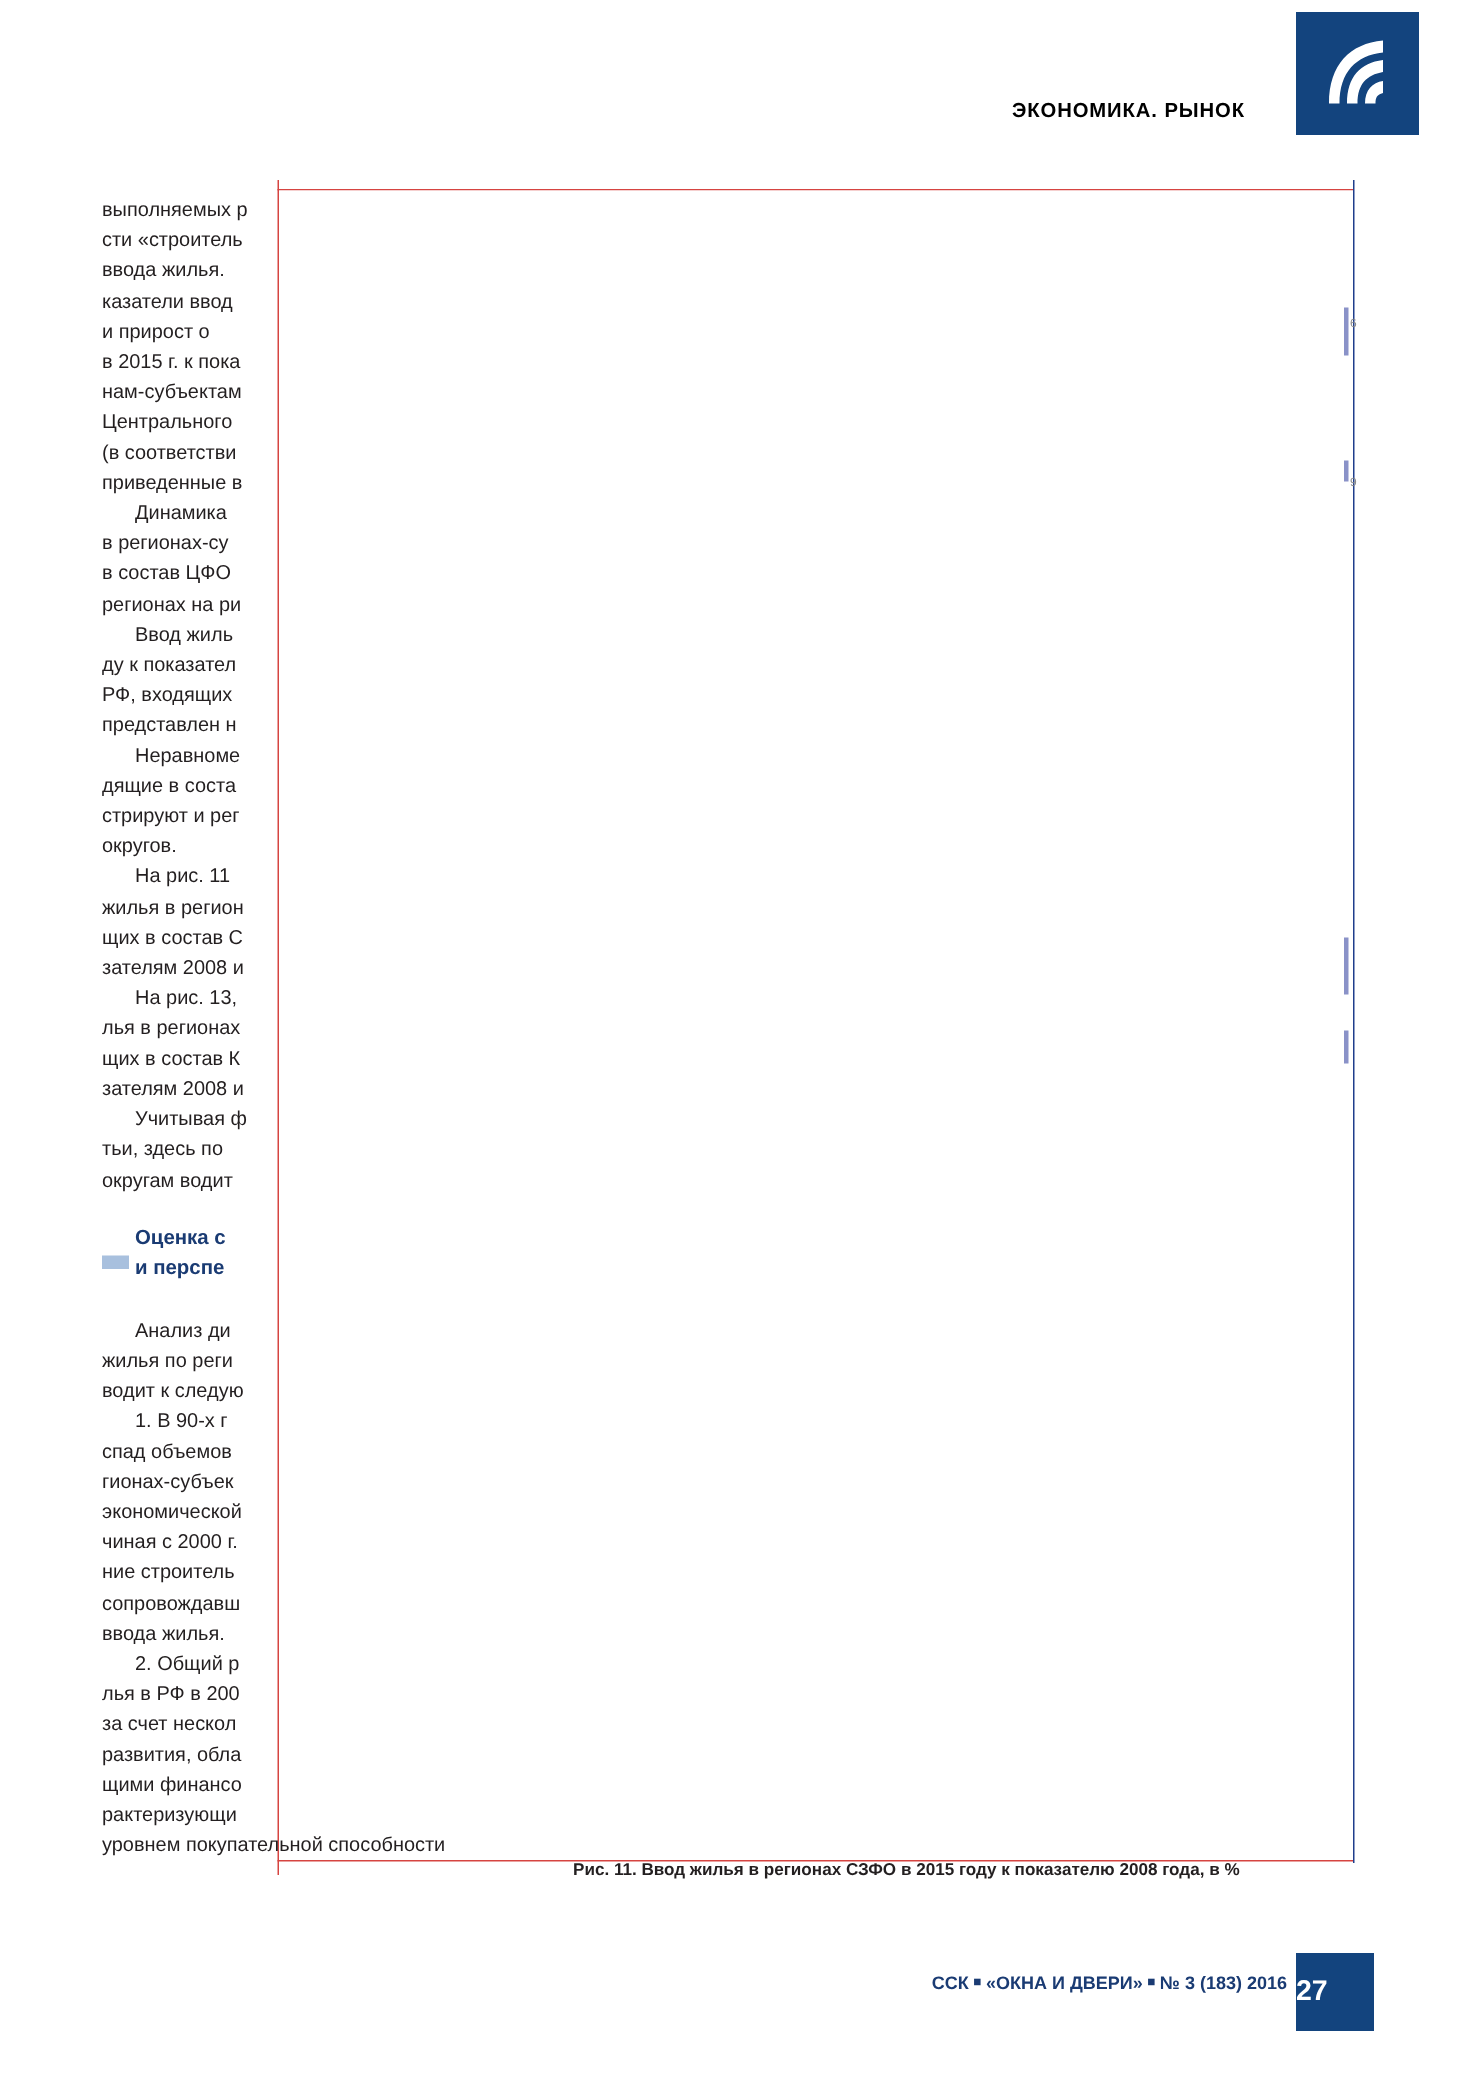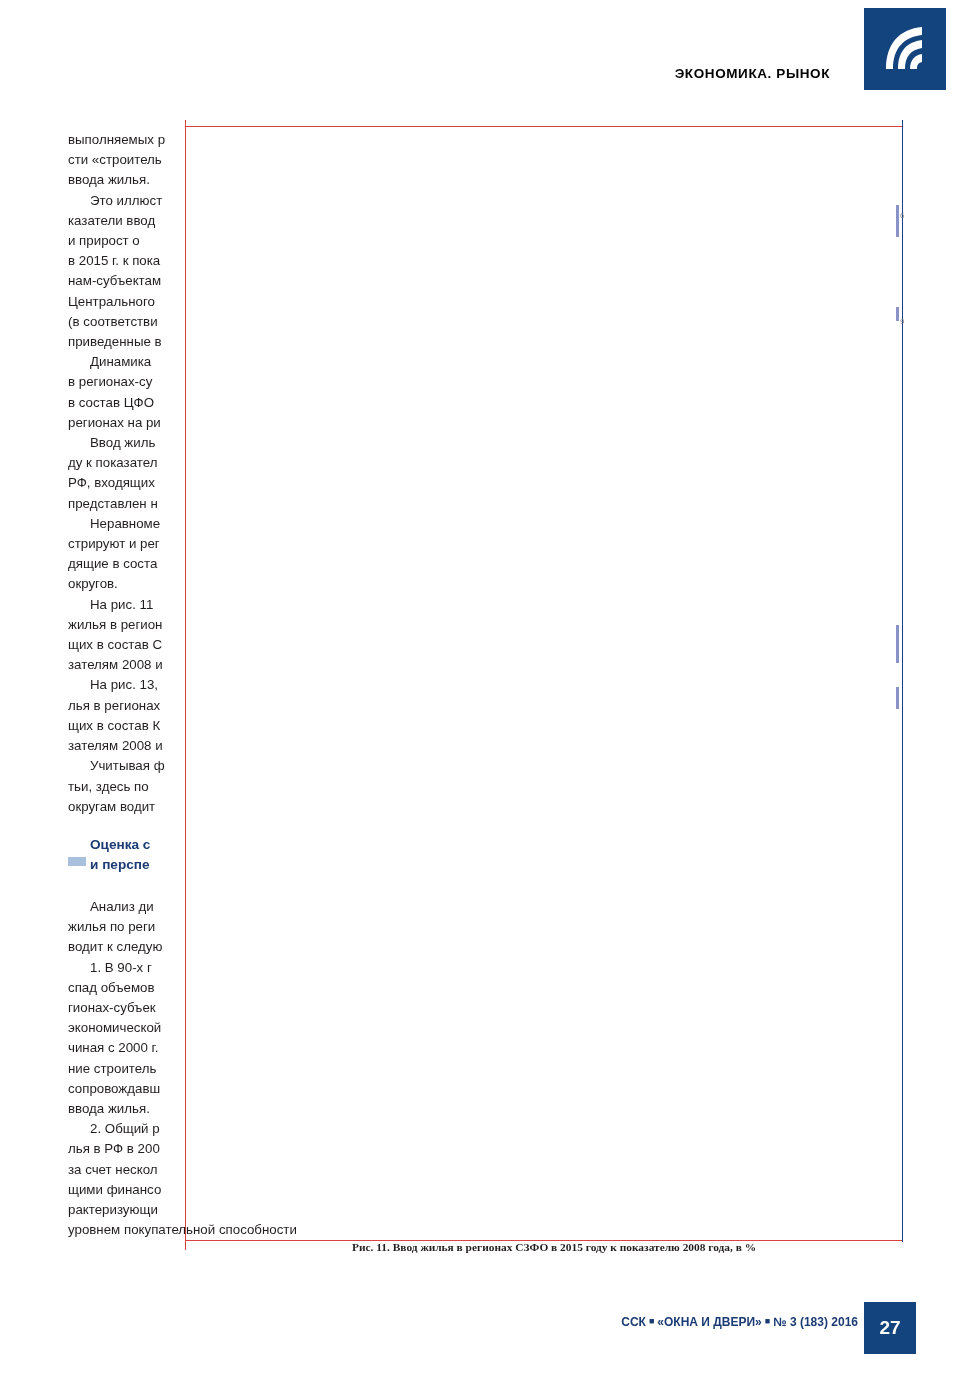--- a/index.html
+++ b/index.html
@@ -141,27 +141,27 @@
     position: absolute;
     background: #8a92c8;
   }
   .fig-label {
     position: absolute;
     font-size: 8px;
     color: #8b8b8b;
   }
   .fig-caption {
     position: absolute;
-    left: 352px;
+    left: 382px;
     top: 1241px;
     width: 540px;
     font-size: 11.4px;
     font-weight: bold;
     color: #231f20;
-    font-family: Liberation Serif, serif;
+    font-family: Liberation Sans, sans-serif;
     white-space: nowrap;
   }
 
   
   .footer {
     position: absolute;
     left: 0;
     top: 1300px;
     width: 980px;
     height: 85px;
@@ -189,21 +189,20 @@
     height: 52px;
     background: #13447e;
   }
   .page-num {
     position: absolute;
     left: 0;
     top: 0;
     width: 52px;
     height: 52px;
     line-height: 52px;
-    text-align: center;
     color: #ffffff;
     font-size: 19px;
     font-weight: bold;
   }
 </style>
 </head>
 <body>
 
 <div class="header">
   <div class="header-title">ЭКОНОМИКА. РЫНОК</div>
@@ -230,39 +229,38 @@
   <div class="fig-label" style="left:714px; top:190px;">9</div>
 </div>
 
 <div class="fig-caption">Рис. 11. Ввод жилья в регионах СЗФО в 2015 году к показателю 2008 года, в %</div>
 
 <div class="text-col">
 
   <p>выполняемых р</p>
   <p>сти «строитель</p>
   <p>ввода жилья.</p>
-  <p class="indent">Это иллюст</p>
   <p>казатели ввод</p>
   <p>и  прирост  о</p>
   <p>в 2015 г. к пока</p>
   <p>нам-субъектам</p>
   <p>Центрального</p>
   <p>(в соответстви</p>
   <p>приведенные в</p>
   <p class="indent">Динамика</p>
   <p>в регионах-су</p>
   <p>в состав ЦФО</p>
   <p>регионах на ри</p>
   <p class="indent">Ввод жиль</p>
   <p>ду к показател</p>
   <p>РФ, входящих</p>
   <p>представлен н</p>
   <p class="indent">Неравноме</p>
+  <p>дящие в соста</p>
   <p>стрируют и рег</p>
-  <p>дящие в соста</p>
   <p>округов.</p>
   <p class="indent">На рис. 11</p>
   <p>жилья в регион</p>
   <p>щих в состав С</p>
   <p>зателям 2008 и</p>
   <p class="indent">На рис. 13,</p>
   <p>лья в регионах</p>
   <p>щих в состав К</p>
   <p>зателям 2008 и</p>
   <p class="indent">Учитывая ф</p>
@@ -282,20 +280,21 @@
   <p>спад объемов</p>
   <p>гионах-субъек</p>
   <p>экономической</p>
   <p>чиная с 2000 г.</p>
   <p>ние строитель</p>
   <p>сопровождавш</p>
   <p>ввода жилья.</p>
   <p class="indent">2. Общий р</p>
   <p>лья в РФ в 200</p>
   <p>за счет нескол</p>
+  <p>развития, обла</p>
   <p>щими финансо</p>
   <p>рактеризующи</p>
   <p>уровнем покупательной способности</p>
 </div>
 
 <div class="footer">
   <div class="footer-text">
     <span>ССК</span><span class="sq">■</span><span>«ОКНА И ДВЕРИ»</span><span class="sq">■</span><span>№ 3 (183) 2016</span>
   </div>
   <div class="page-num-box">

